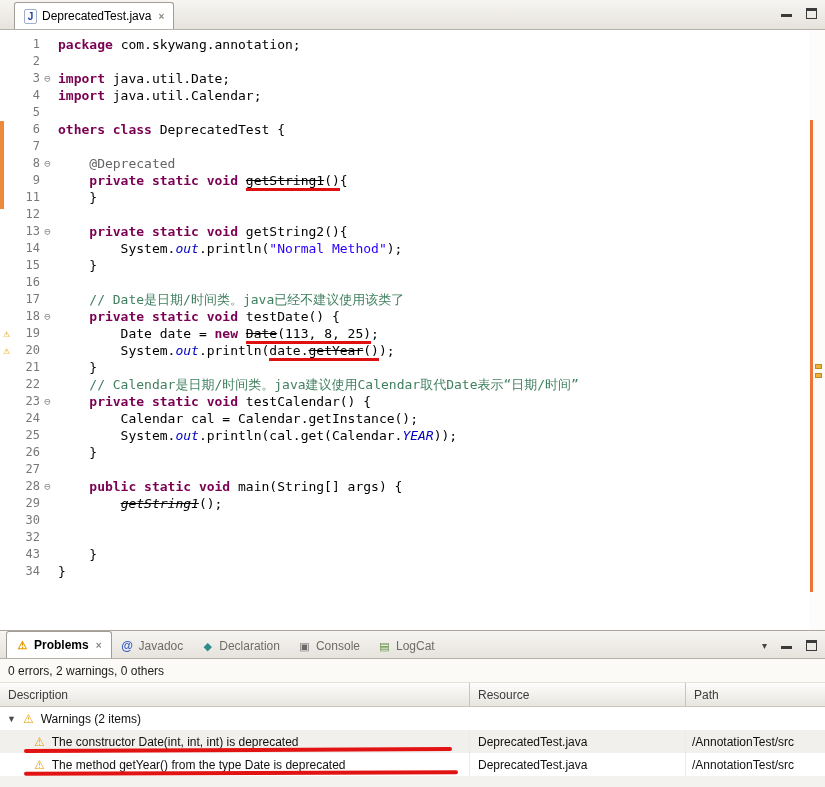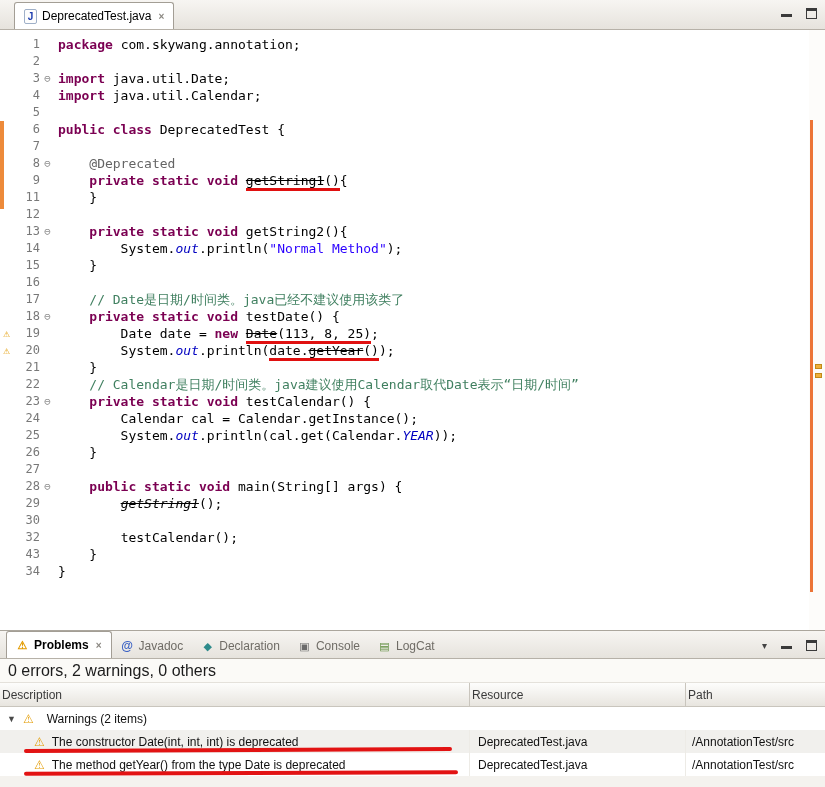--- a/index.html
+++ b/index.html
@@ -44,35 +44,35 @@
   .warnglyph{color:#e39b00;font-size:11px}
 
   .left-range{position:absolute;left:0;top:91px;width:4px;height:88px;background:#ed8a3a}
   .ruler{position:absolute;right:0;top:0;bottom:0;width:16px;background:#fdfcfa}
   .range-bar{position:absolute;left:1px;top:90px;width:3px;height:472px;background:#ec7436}
   .ruler-warn{position:absolute;left:6px;width:7px;height:5px;background:#f0b13c;border:1px solid #c08a1a}
   .rw1{top:334px}.rw2{top:343px}
 
   
   .panel{position:relative;height:157px;background:#f4f2ee;border-top:1px solid #aba69d}
-  .summary{height:24px;background:#fbfaf7;font-size:16px;color:#1c1c1c;display:flex;align-items:center;padding-left:8px;border-bottom:1px solid #e4e1db}
+  .summary{height:24px;background:#fbfaf7;font-size:12px;color:#1c1c1c;display:flex;align-items:center;padding-left:8px;border-bottom:1px solid #e4e1db}
   .thead{height:24px;display:flex;background:linear-gradient(#fdfdfc,#e8e5df);border-bottom:1px solid #c9c5bd;font-size:12px;color:#3b3b3b}
-  .th{display:flex;align-items:center;padding-left:2px;border-right:1px solid #c9c5bd}
+  .th{display:flex;align-items:center;padding-left:8px;border-right:1px solid #c9c5bd}
   .th.desc{width:470px}.th.res{width:216px}.th.path{flex:1;border-right:none}
   .tbody{background:#fff}
   .prow{display:flex;height:23px;align-items:stretch;font-size:12px;color:#111;background:#fff}
   .prow.shaded{background:#f1f0ed}
   .pc{display:flex;align-items:center;overflow:hidden;white-space:nowrap}
   .pc.desc{width:470px;border-right:1px solid #edebe6}
   .pc.res{width:216px;border-right:1px solid #edebe6;padding-left:8px}
   .pc.path{flex:1;padding-left:6px}
   .pc.groupcell{width:100%;border-right:none}
   .expander{font-size:9px;color:#4a4a4a;margin-left:7px}
   .gicon{margin-left:7px}
-  .glabel{margin-left:13px}
+  .glabel{margin-left:7px}
   .iicon{margin-left:34px}
   .ilabel{margin-left:7px}
   .pwarn{color:#e39b00;font-size:12px}
   .redline{position:absolute;height:4px;background:#e21313;border-radius:3px;z-index:6}
   .redline.r1{left:24px;top:117px;width:428px;transform:rotate(-0.25deg)}
   .redline.r2{left:24px;top:140px;width:434px;transform:rotate(-0.2deg)}
 
   .tic{font-size:11px;width:13px;text-align:center}
   .tic-problems{color:#e39b00}
   .tic-javadoc{color:#3b62c4;font-weight:bold;font-size:12px}
@@ -95,21 +95,21 @@
       <span class="btn-max"></span>
     </div>
   </div>
   <div class="ebody">
     <div class="codelines" id="code-lines">
         <div class="crow"><span class="marker"></span><span class="lnum">1</span><span class="fold"></span><span class="ctxt"><span class="k">package </span><span class="p">com.skywang.annotation;</span></span></div>
         <div class="crow"><span class="marker"></span><span class="lnum">2</span><span class="fold"></span><span class="ctxt"></span></div>
         <div class="crow"><span class="marker"></span><span class="lnum">3</span><span class="fold">⊖</span><span class="ctxt"><span class="k">import </span><span class="p">java.util.Date;</span></span></div>
         <div class="crow"><span class="marker"></span><span class="lnum">4</span><span class="fold"></span><span class="ctxt"><span class="k">import </span><span class="p">java.util.Calendar;</span></span></div>
         <div class="crow"><span class="marker"></span><span class="lnum">5</span><span class="fold"></span><span class="ctxt"></span></div>
-        <div class="crow"><span class="marker"></span><span class="lnum">6</span><span class="fold"></span><span class="ctxt"><span class="k">public class </span><span class="p">DeprecatedTest {</span></span></div>
+        <div class="crow"><span class="marker"></span><span class="lnum">6</span><span class="fold"></span><span class="ctxt"><span class="k">others class </span><span class="p">DeprecatedTest {</span></span></div>
         <div class="crow"><span class="marker"></span><span class="lnum">7</span><span class="fold"></span></div>
         <div class="crow"><span class="marker"></span><span class="lnum">8</span><span class="fold">⊖</span><span class="ctxt"><span class="p">    </span><span class="ann">@Deprecated</span></span></div>
         <div class="crow"><span class="marker"></span><span class="lnum">9</span><span class="fold"></span><span class="ctxt"><span class="p">    </span><span class="k">private static void </span><span class="d u">getString1</span><span class="p u">()</span><span class="p">{</span></span></div>
         <div class="crow"><span class="marker"></span><span class="lnum">11</span><span class="fold"></span><span class="ctxt"><span class="p">    }</span></span></div>
         <div class="crow"><span class="marker"></span><span class="lnum">12</span><span class="fold"></span><span class="ctxt"></span></div>
         <div class="crow"><span class="marker"></span><span class="lnum">13</span><span class="fold">⊖</span><span class="ctxt"><span class="p">    </span><span class="k">private static void </span><span class="p">getString2(){</span></span></div>
         <div class="crow"><span class="marker"></span><span class="lnum">14</span><span class="fold"></span><span class="ctxt"><span class="p">        System.</span><span class="f">out</span><span class="p">.println(</span><span class="s">"Normal Method"</span><span class="p">);</span></span></div>
         <div class="crow"><span class="marker"></span><span class="lnum">15</span><span class="fold"></span><span class="ctxt"><span class="p">    }</span></span></div>
         <div class="crow"><span class="marker"></span><span class="lnum">16</span><span class="fold"></span><span class="ctxt"></span></div>
         <div class="crow"><span class="marker"></span><span class="lnum">17</span><span class="fold"></span><span class="ctxt"><span class="p">    </span><span class="c">// Date是日期/时间类。java已经不建议使用该类了</span></span></div>
@@ -119,21 +119,21 @@
         <div class="crow"><span class="marker"></span><span class="lnum">21</span><span class="fold"></span><span class="ctxt"><span class="p">    }</span></span></div>
         <div class="crow"><span class="marker"></span><span class="lnum">22</span><span class="fold"></span><span class="ctxt"><span class="p">    </span><span class="c">// Calendar是日期/时间类。java建议使用Calendar取代Date表示“日期/时间”</span></span></div>
         <div class="crow"><span class="marker"></span><span class="lnum">23</span><span class="fold">⊖</span><span class="ctxt"><span class="p">    </span><span class="k">private static void </span><span class="p">testCalendar() {</span></span></div>
         <div class="crow"><span class="marker"></span><span class="lnum">24</span><span class="fold"></span><span class="ctxt"><span class="p">        Calendar cal = Calendar.</span><span class="m">getInstance</span><span class="p">();</span></span></div>
         <div class="crow"><span class="marker"></span><span class="lnum">25</span><span class="fold"></span><span class="ctxt"><span class="p">        System.</span><span class="f">out</span><span class="p">.println(cal.get(Calendar.</span><span class="f">YEAR</span><span class="p">));</span></span></div>
         <div class="crow"><span class="marker"></span><span class="lnum">26</span><span class="fold"></span><span class="ctxt"><span class="p">    }</span></span></div>
         <div class="crow"><span class="marker"></span><span class="lnum">27</span><span class="fold"></span><span class="ctxt"></span></div>
         <div class="crow"><span class="marker"></span><span class="lnum">28</span><span class="fold">⊖</span><span class="ctxt"><span class="p">    </span><span class="k">public static void </span><span class="p">main(String[] args) {</span></span></div>
         <div class="crow"><span class="marker"></span><span class="lnum">29</span><span class="fold"></span><span class="ctxt"><span class="p">        </span><span class="dm">getString1</span><span class="p">();</span></span></div>
         <div class="crow"><span class="marker"></span><span class="lnum">30</span><span class="fold"></span></div>
-        <div class="crow"><span class="marker"></span><span class="lnum">32</span><span class="fold"></span><span class="ctxt"><span class="p">        </span><span class="m">testCalendar</span><span class="p">();</span></span></div>
+        <div class="crow"><span class="marker"></span><span class="lnum">32</span><span class="fold"></span></div>
         <div class="crow"><span class="marker"></span><span class="lnum">43</span><span class="fold"></span><span class="ctxt"><span class="p">    }</span></span></div>
         <div class="crow"><span class="marker"></span><span class="lnum">34</span><span class="fold"></span><span class="ctxt"><span class="p">}</span></span></div>
       </div>
     <div class="left-range"></div>
     <div class="ruler">
       <div class="range-bar"></div>
       <div class="ruler-warn rw1"></div>
       <div class="ruler-warn rw2"></div>
     </div>
   </div>

